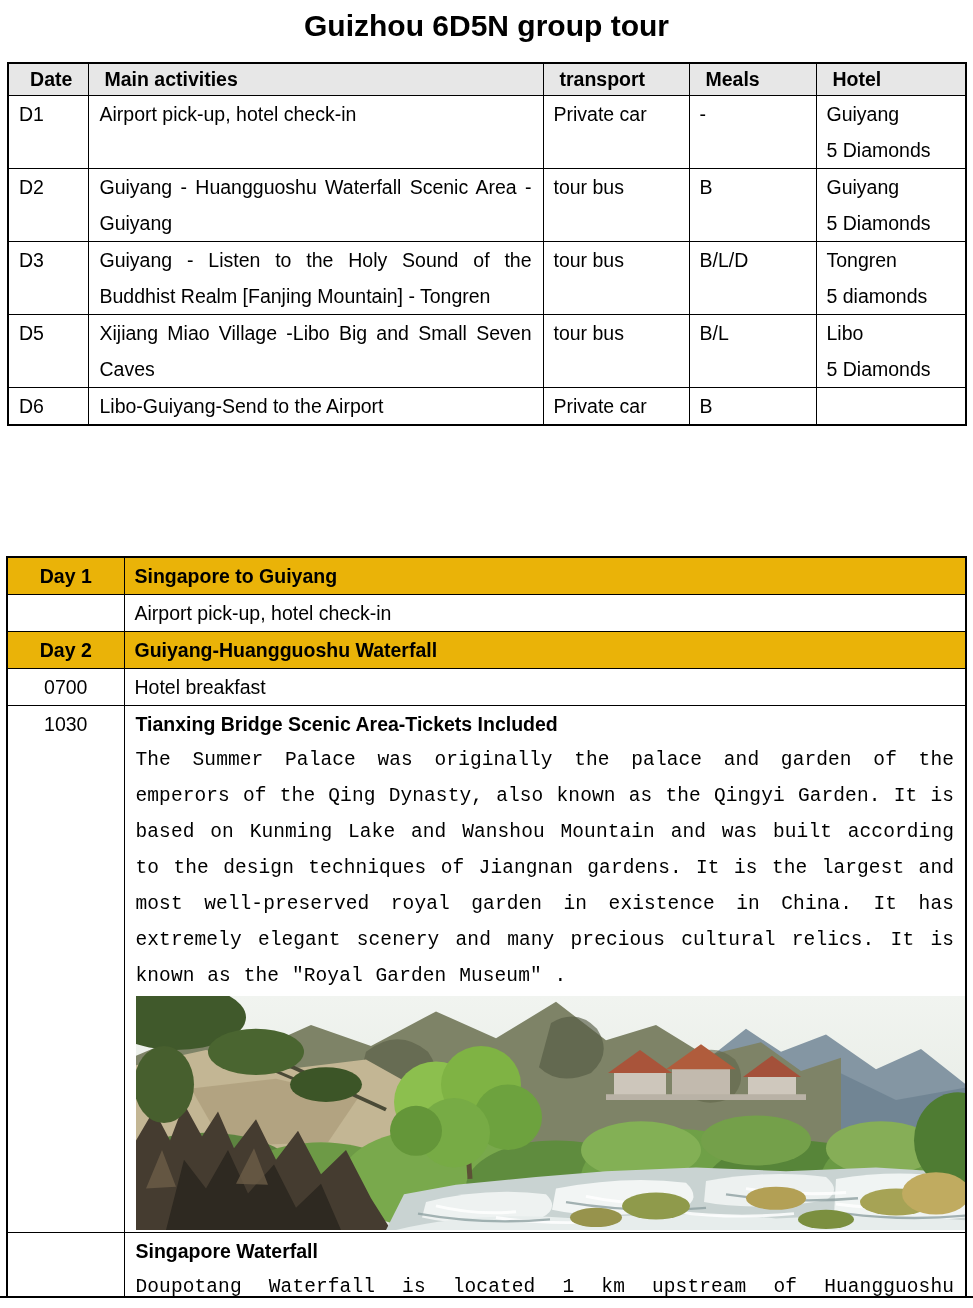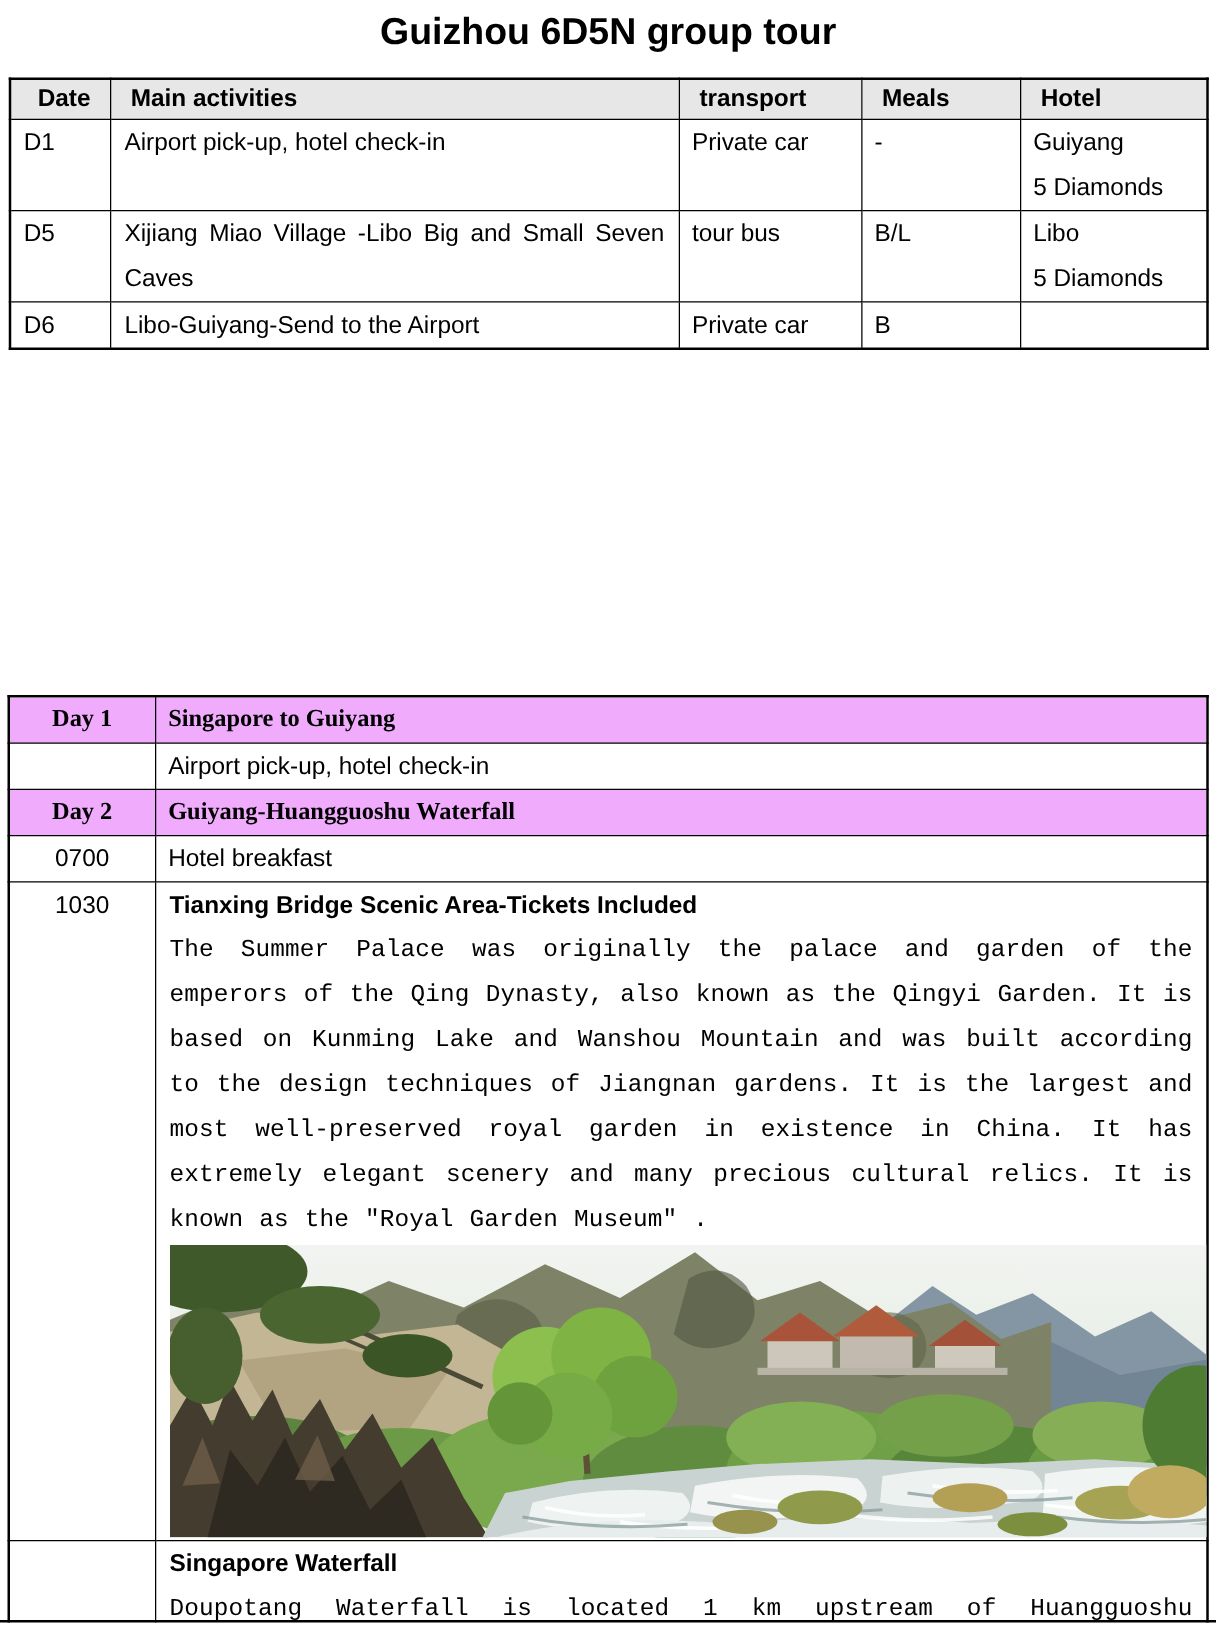--- a/index.html
+++ b/index.html
@@ -27,21 +27,21 @@
   #summary-table th.c-date { text-align:center; }
   #summary-table tr.r2 td { height:71px; }
   #summary-table tr.r1 td { height:36px; }
   td.date-cell { text-align:left; }
   td.act-cell  { text-align:justify; padding:0 11px; }
   .hotel-line { display:block; line-height:36px; }
   
   #itinerary-table { position:absolute; left:6px; top:556px; width:959px; border:2px solid #000; }
   #itinerary-table td.time-cell { text-align:center; }
   #itinerary-table tr.simple td { height:36px; }
-  #itinerary-table tr.gray td { background:#f0abfc; font-weight:bold;font-family:Liberation Serif, serif; }
+  #itinerary-table tr.gray td { background:#eab308; font-weight:bold; }
   .detail-heading { font-weight:bold; line-height:36px; }
   .para {
     margin:0; text-align:justify; line-height:36px;
     letter-spacing:0.1px; word-spacing:1px;font-family:Liberation Mono, monospace;
   }
   .photo-wrap { width:830px; height:234px; margin:2px 0 2px 0; overflow:hidden; }
   .photo-wrap svg { display:block; width:830px; height:234px; }
   
   .cut-line  { position:absolute; left:0; top:1296px; width:973px; height:2px; background:#000; z-index:6; }
   .cut-cover { position:absolute; left:0; top:1298px; width:973px; height:12px; background:#fff; z-index:5; }
@@ -71,20 +71,40 @@
     <td class="date-cell">D1</td>
     <td class="act-cell">Airport pick-up, hotel check-in</td>
     <td>Private car</td>
     <td>-</td>
     <td>
       <span class="hotel-line">Guiyang</span>
       <span class="hotel-line">5 Diamonds</span>
     </td>
   </tr>
   <tr class="r2">
+    <td class="date-cell">D2</td>
+    <td class="act-cell">Guiyang - Huangguoshu Waterfall Scenic Area -Guiyang</td>
+    <td>tour bus</td>
+    <td>B</td>
+    <td>
+      <span class="hotel-line">Guiyang</span>
+      <span class="hotel-line">5 Diamonds</span>
+    </td>
+  </tr>
+  <tr class="r2">
+    <td class="date-cell">D3</td>
+    <td class="act-cell">Guiyang - Listen to the Holy Sound of the Buddhist Realm [Fanjing Mountain] - Tongren</td>
+    <td>tour bus</td>
+    <td>B/L/D</td>
+    <td>
+      <span class="hotel-line">Tongren</span>
+      <span class="hotel-line">5 diamonds</span>
+    </td>
+  </tr>
+  <tr class="r2">
     <td class="date-cell">D5</td>
     <td class="act-cell">Xijiang Miao Village -Libo Big and Small Seven Caves</td>
     <td>tour bus</td>
     <td>B/L</td>
     <td>
       <span class="hotel-line">Libo</span>
       <span class="hotel-line">5 Diamonds</span>
     </td>
   </tr>
   <tr class="r1">

